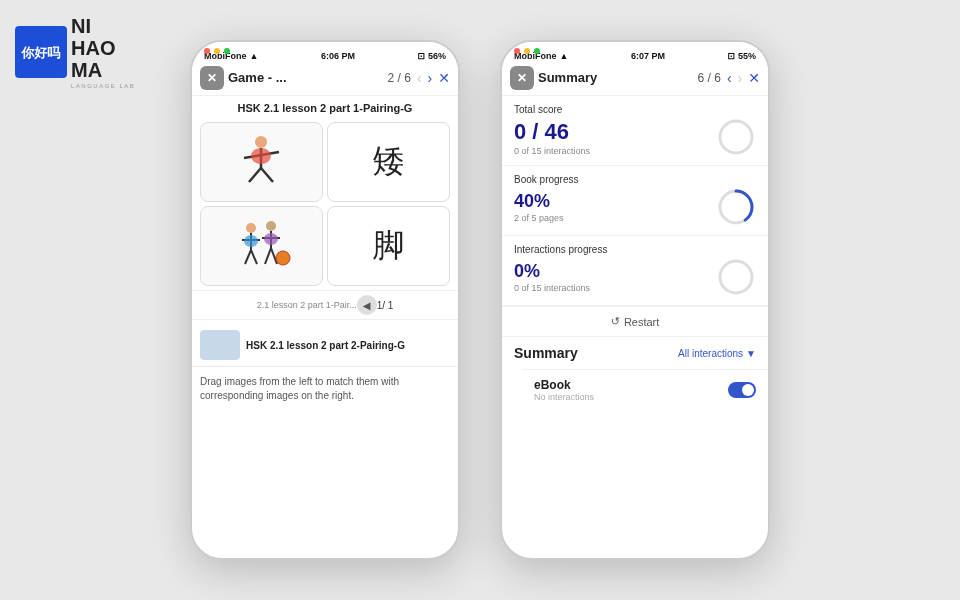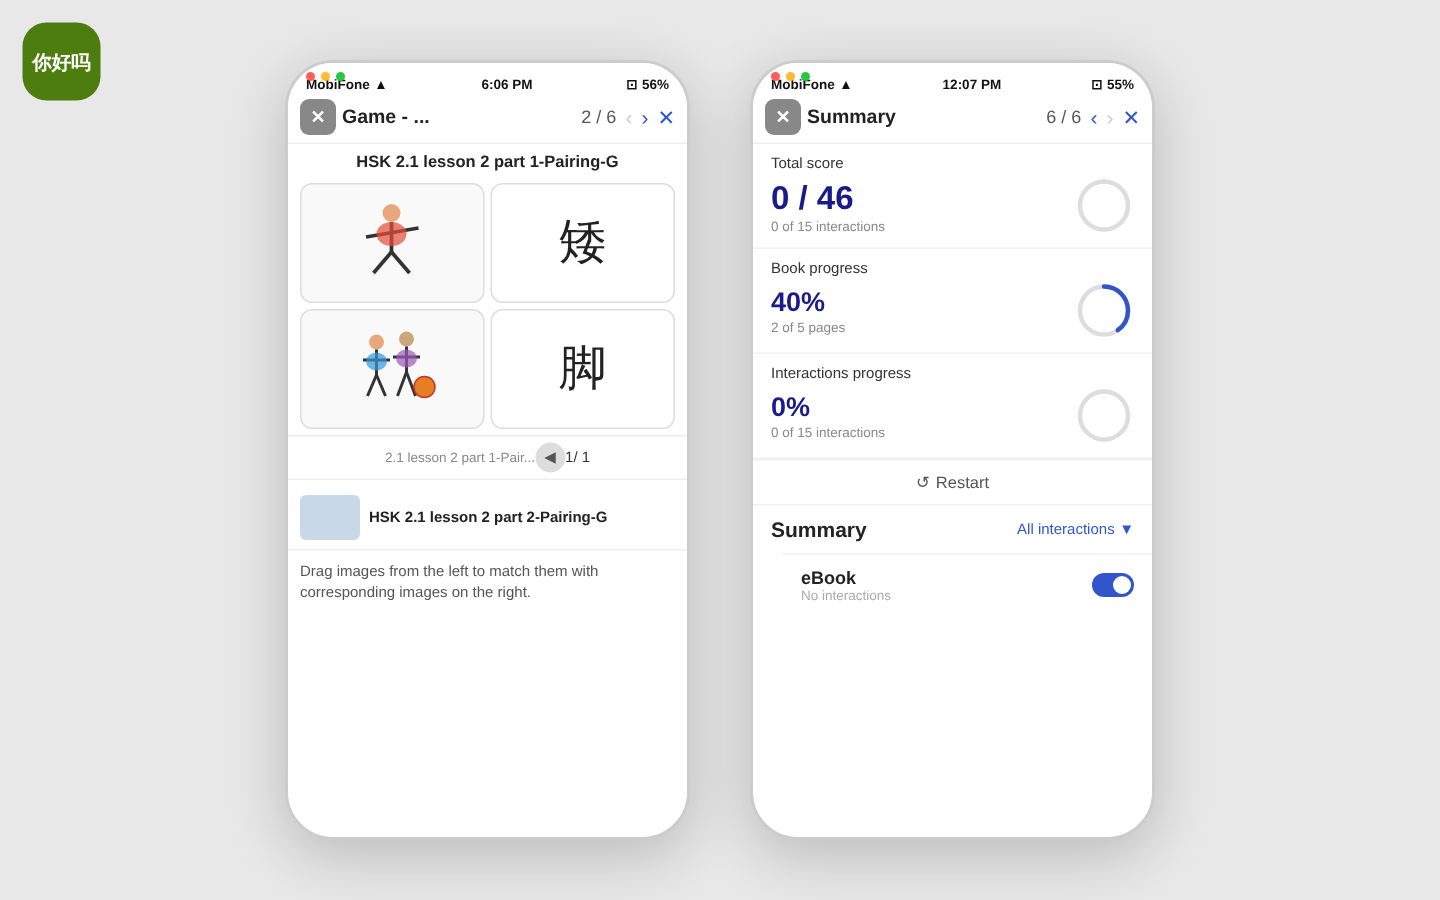--- a/index.html
+++ b/index.html
@@ -21,28 +21,28 @@
       position: absolute;
       top: 15px;
       left: 15px;
       display: flex;
       align-items: center;
       gap: 4px;
     }
     .logo-box {
       width: 52px;
       height: 52px;
-      background: #4d7c0f;
+      background: #1d4ed8;
       display: flex;
       align-items: center;
       justify-content: center;
       font-size: 20px;
       font-weight: bold;
       color: white;
-      border-radius: 16px;
+      border-radius: 4px;
     }
 
     
     .phone {
       width: 270px;
       height: 520px;
       background: white;
       border-radius: 32px;
       overflow: hidden;
       box-shadow: 0 10px 40px rgba(0,0,0,0.2);
@@ -357,20 +357,24 @@
   </style>
 </head>
 <body>
 
 <div class="logo">
   <div style="display:flex; flex-direction:column; align-items:center;">
     <div class="logo-box">
       <span style="font-size:13px; line-height:1;">你好吗</span>
     </div>
   </div>
+  <div style="display:flex;flex-direction:column;">
+    <div style="font-size:20px;font-weight:900;color:#222;line-height:1.1;">NI<br>HAO<br>MA</div>
+    <div style="font-size:6px;color:#999;letter-spacing:1.5px;margin-top:2px;">LANGUAGE LAB</div>
+  </div>
 </div>
 
 <div class="phone" style="margin-top:0;">
 
   <div class="phone-dots">
     <div class="phone-dot" style="background:#ff5f57;"></div>
     <div class="phone-dot" style="background:#febc2e;"></div>
     <div class="phone-dot" style="background:#28c840;"></div>
   </div>
 
@@ -473,21 +477,21 @@
     <div class="phone-dot" style="background:#ff5f57;"></div>
     <div class="phone-dot" style="background:#febc2e;"></div>
     <div class="phone-dot" style="background:#28c840;"></div>
   </div>
 
   <div class="status-bar" style="padding-top:14px;">
     <div class="status-left">
       <span>MobiFone</span>
       <span>▲</span>
     </div>
-    <span style="font-weight:600;">12:07 PM</span>
+    <span style="font-weight:600;">6:07 PM</span>
     <div class="status-right">
       <span>⊡</span>
       <span>55%</span>
     </div>
   </div>
 
   <div class="nav-bar">
     <div class="close-btn">
       <span>✕</span>
     </div>

